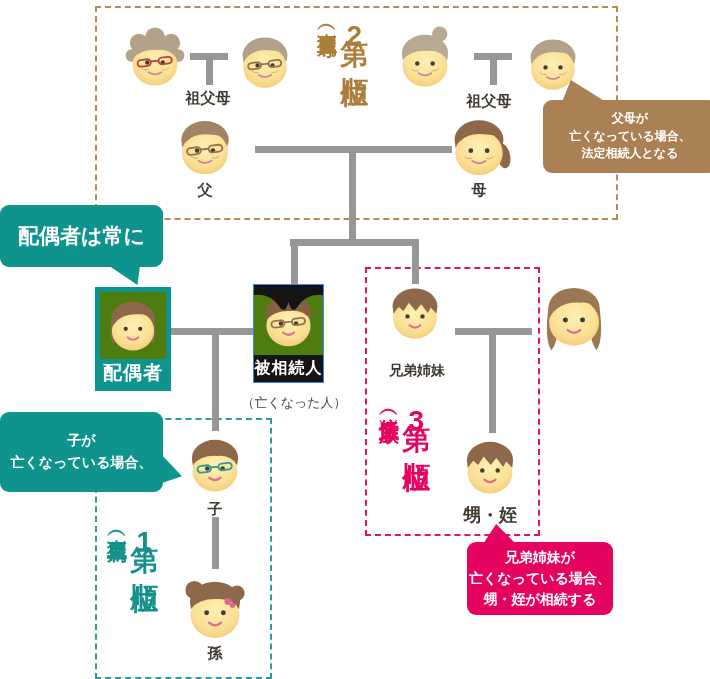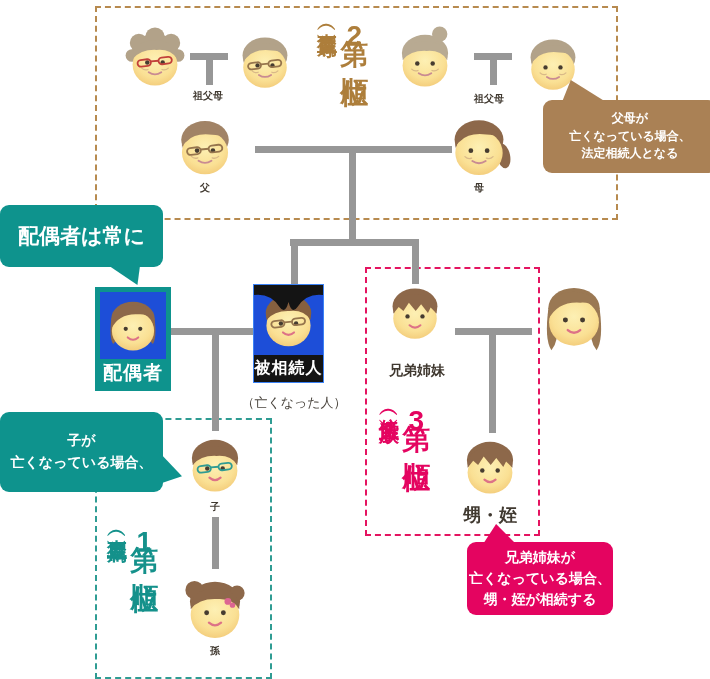--- a/index.html
+++ b/index.html
@@ -16,23 +16,23 @@
   .vtitle{position:absolute;writing-mode:vertical-rl;font-weight:bold;line-height:1.12;z-index:3;}
   .vt-big{display:block;font-size:28px;letter-spacing:3px;text-orientation:upright;}
   .vt-small{display:block;font-size:20px;letter-spacing:1px;text-orientation:mixed;}
   .t-brown{color:#ad7e3b;}
   .t-teal{color:#14918b;}
   .t-pink{color:#e40460;}
   
   .person{position:absolute;z-index:3;}
   .person svg{width:100%;height:100%;display:block;}
   .plabel{position:absolute;z-index:3;text-align:center;font-weight:bold;
-          font-size:10px;color:#403930;}
-  
-  .frame{position:absolute;z-index:4;background:#1d4ed8;display:flex;flex-direction:column;}
+          font-size:15px;color:#403930;}
+  
+  .frame{position:absolute;z-index:4;background:#4d7c0f;display:flex;flex-direction:column;}
   .frame-teal{border:5px solid #0e938d;}
   .frame-black{border:1px solid #3b82f6;}
   .frame .pface{position:relative;flex:1;overflow:hidden;}
   .frame .pface svg{width:100%;height:100%;display:block;}
   .frame-label{flex:0 0 27px;display:flex;align-items:center;justify-content:center;
                color:#fff;font-weight:bold;}
   .bar-teal{background:#0e938d;font-size:19px;letter-spacing:1px;}
   .bar-black{background:#141414;font-size:16px;letter-spacing:1px;}
   .mourning{position:absolute;left:0;top:0;width:100%;height:34px;z-index:5;}
   .sublabel{position:absolute;z-index:3;text-align:center;font-size:13px;color:#4a453e;}

